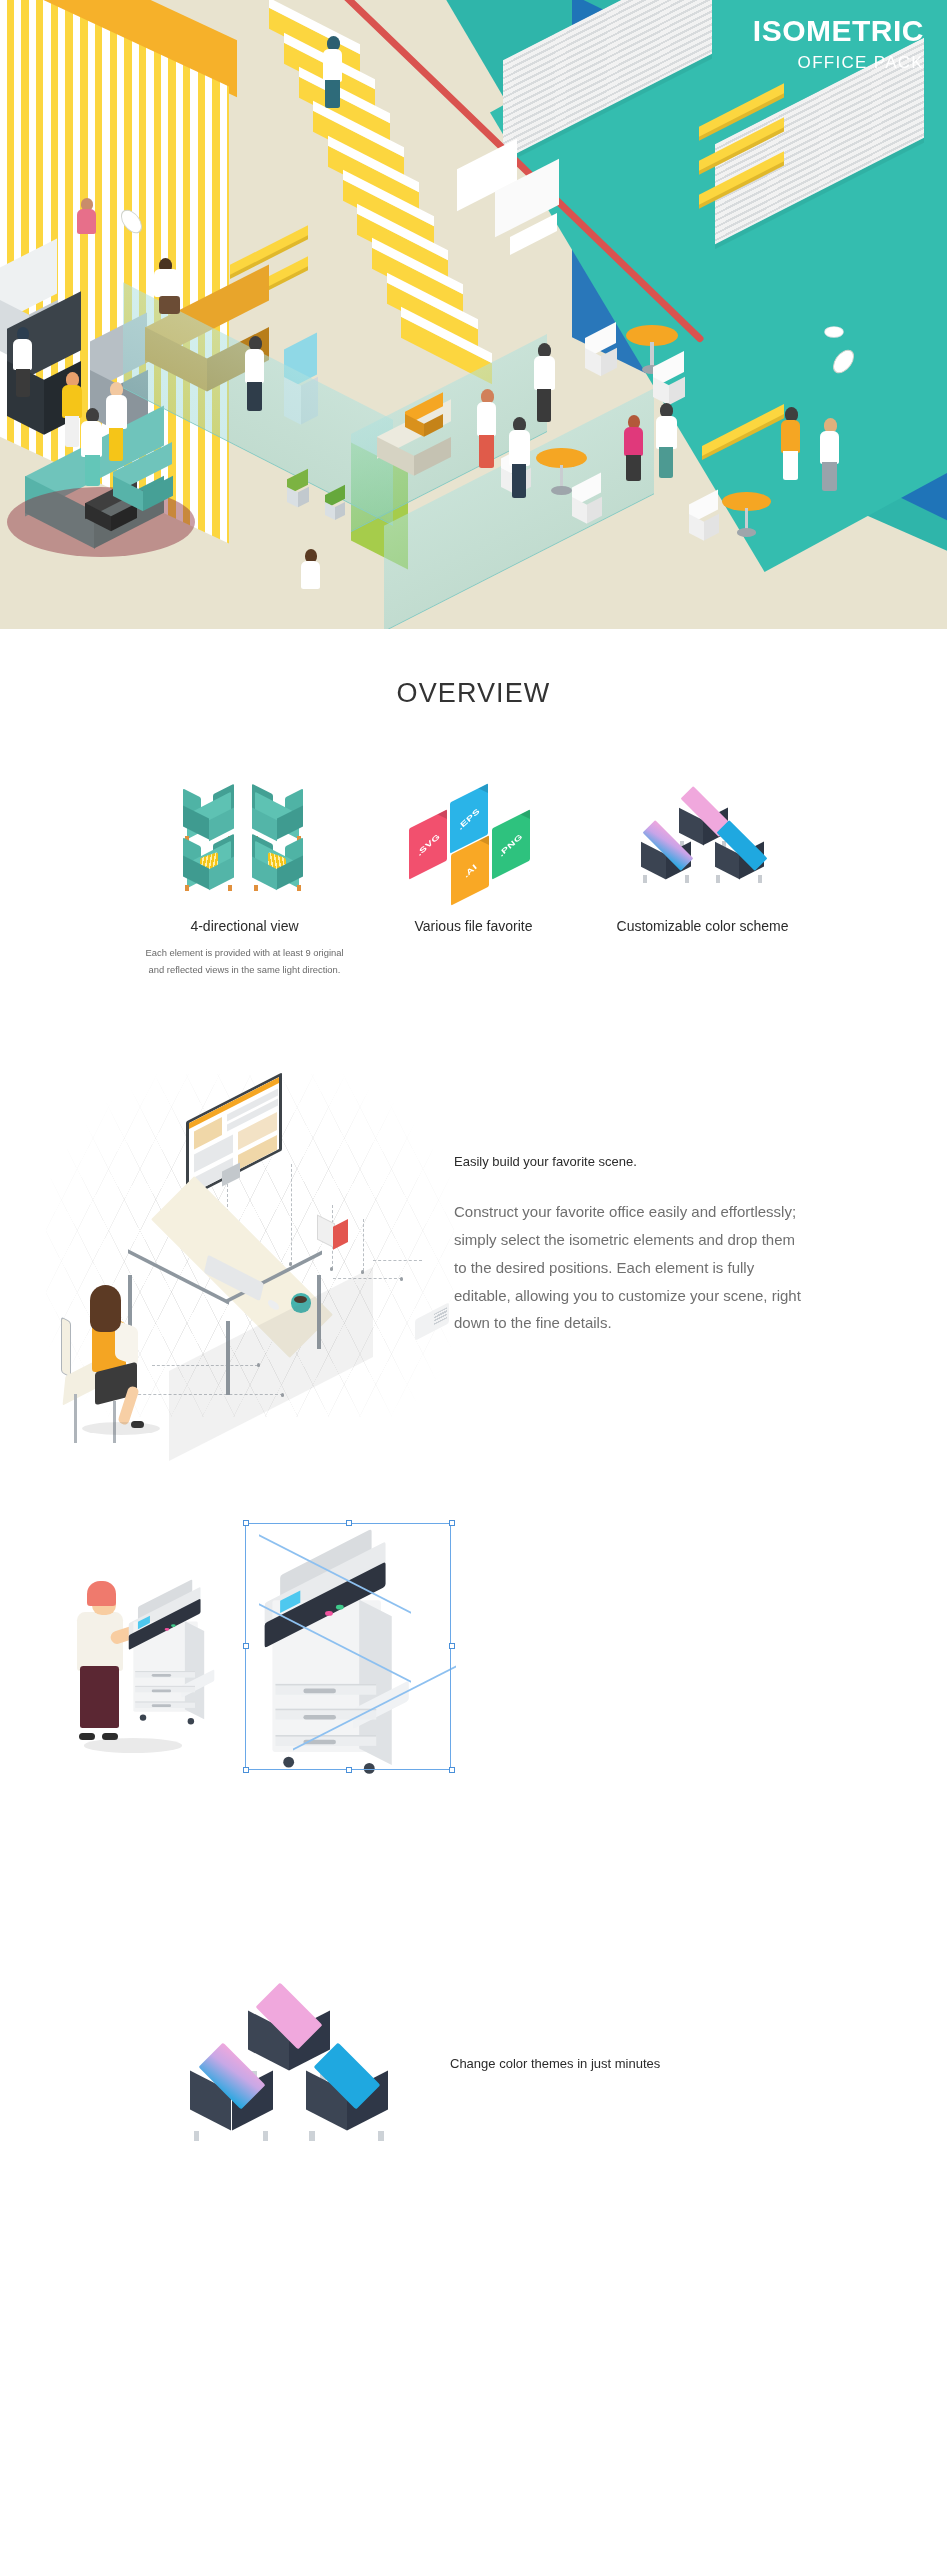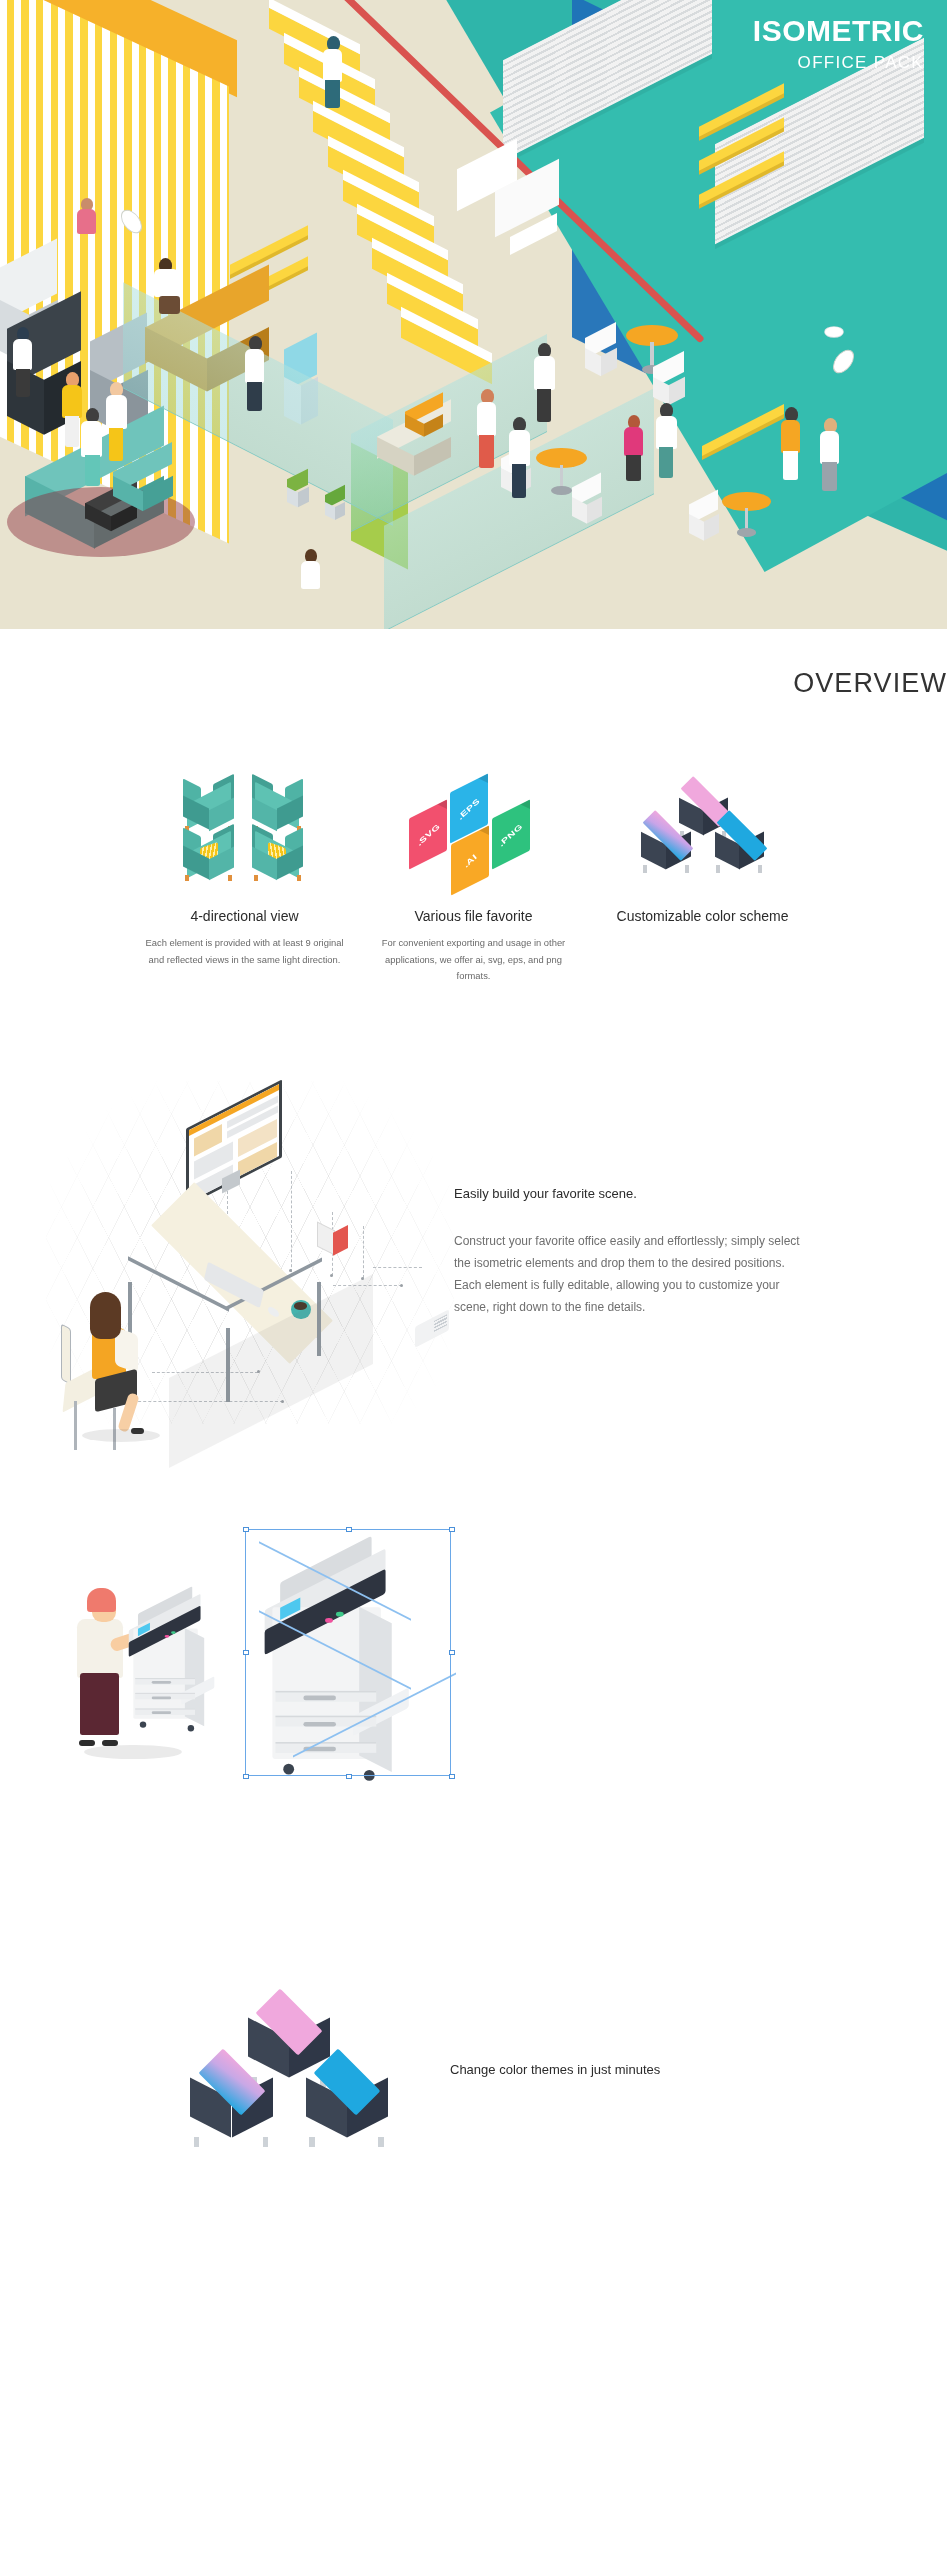--- a/index.html
+++ b/index.html
@@ -164,21 +164,21 @@
   .hero-title {
     color: #ffffff; font-size: 30px; font-weight: bold; letter-spacing: 0.5px;
     line-height: 1; font-family: "Liberation Sans", sans-serif;
   }
   .hero-subtitle {
     color: #ffffff; font-size: 17px; font-weight: normal; letter-spacing: 1.3px;
     margin-top: 7.4px; line-height: 1;
   }
 
   
-  .section-overview { padding-top: 39px; text-align: right; }
+  .section-overview { padding-top: 49px; text-align: center; }
   .overview-title {
     font-size: 27px; font-weight: normal; color: #333333; letter-spacing: 1.1px;
   }
   .overview-body {
     margin: 23px auto 0; width: 572px;
     font-size: 11px; line-height: 1.85; color: #555555;
   }
 
   .features {
     display: flex; justify-content: center; gap: 0;
@@ -257,21 +257,21 @@
   .cube-a { left: 47px; top: 4.9px; }
   .cube-b { left: 9.8px; top: 39px; }
   .cube-c { left: 83px;top: 39px; }
 
   
   .showcase { position: relative; width: 800px; }
   .sc-row { display: flex; align-items: center; }
   .sc-art { position: relative; flex: 0 0 408px; height: 343px; }
   .sc-copy { flex: 0 0 351px; }
   .sc-title { font-size: 13px; color: #2b2b2b; font-weight: normal; }
-  .sc-text { margin-top: 29px; font-size: 12px; line-height: 1.85; color: #6f6f6f; }
+  .sc-text { margin-top: 29px; font-size: 15px; line-height: 1.85; color: #6f6f6f; }
 
   
   .isogrid {
     position: absolute; inset: 0;
     background-image:
       repeating-linear-gradient(63deg, rgba(190,190,190,.30) 0 0.8px, transparent 0.8px 28px),
       repeating-linear-gradient(-63deg, rgba(190,190,190,.30) 0 0.8px, transparent 0.8px 28px);
     -webkit-mask-image: radial-gradient(ellipse at 50% 55%, #000 35%, transparent 78%);
     mask-image: radial-gradient(ellipse at 50% 55%, #000 35%, transparent 78%);
   }
@@ -736,21 +736,20 @@
           <div class="fold"></div>
           <span>.PNG</span>
         </div>
         <div class="filecard fc-ai">
           <div class="fold"></div>
           <span>.AI</span>
         </div>
       </div>
     </div>
     <h3 class="feature-title">Various file favorite</h3>
-    <p class="feature-text">For convenient exporting and usage in other applications, we offer ai, svg, eps, and png formats.</p>
   </div>
 
   <div class="feature">
     <div class="feature-art">
       <div class="cubes">
         <div class="cube cube-a">
           <div class="cleft"></div>
             <div class="cright"></div>
           <div class="ctopwrap">
               <div class="ctop" style="background:#f0a8dd;"></div>

